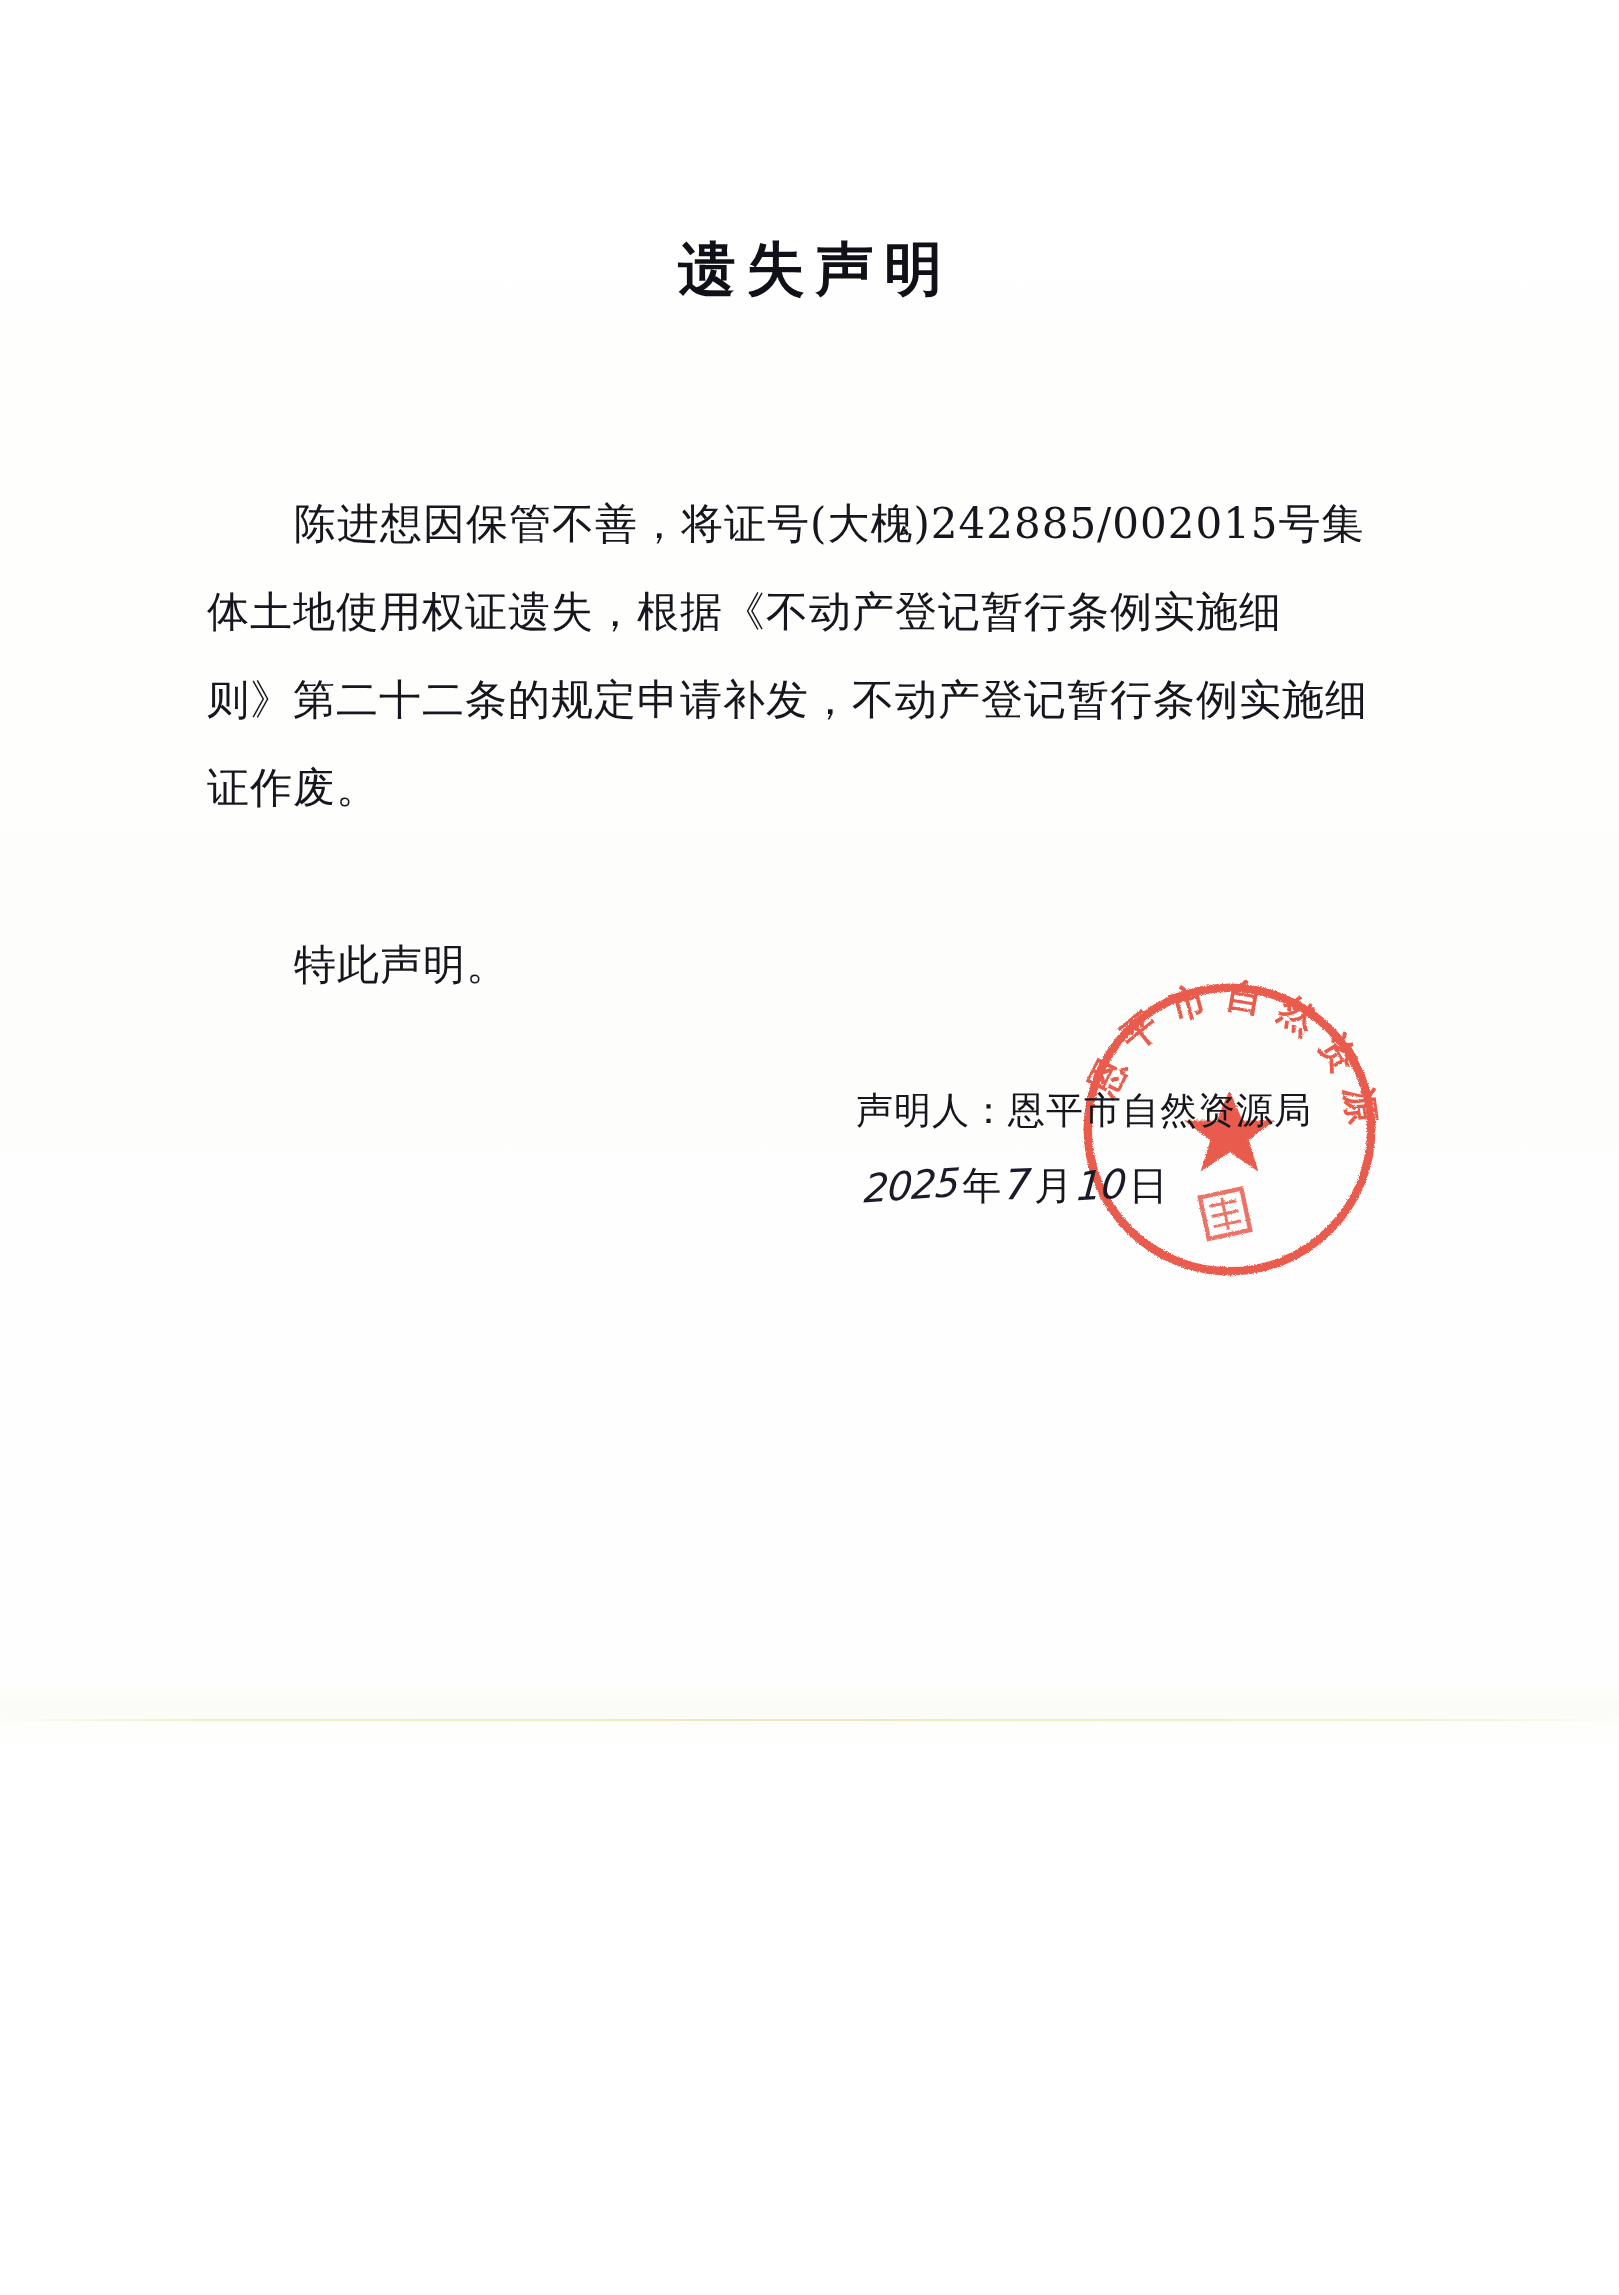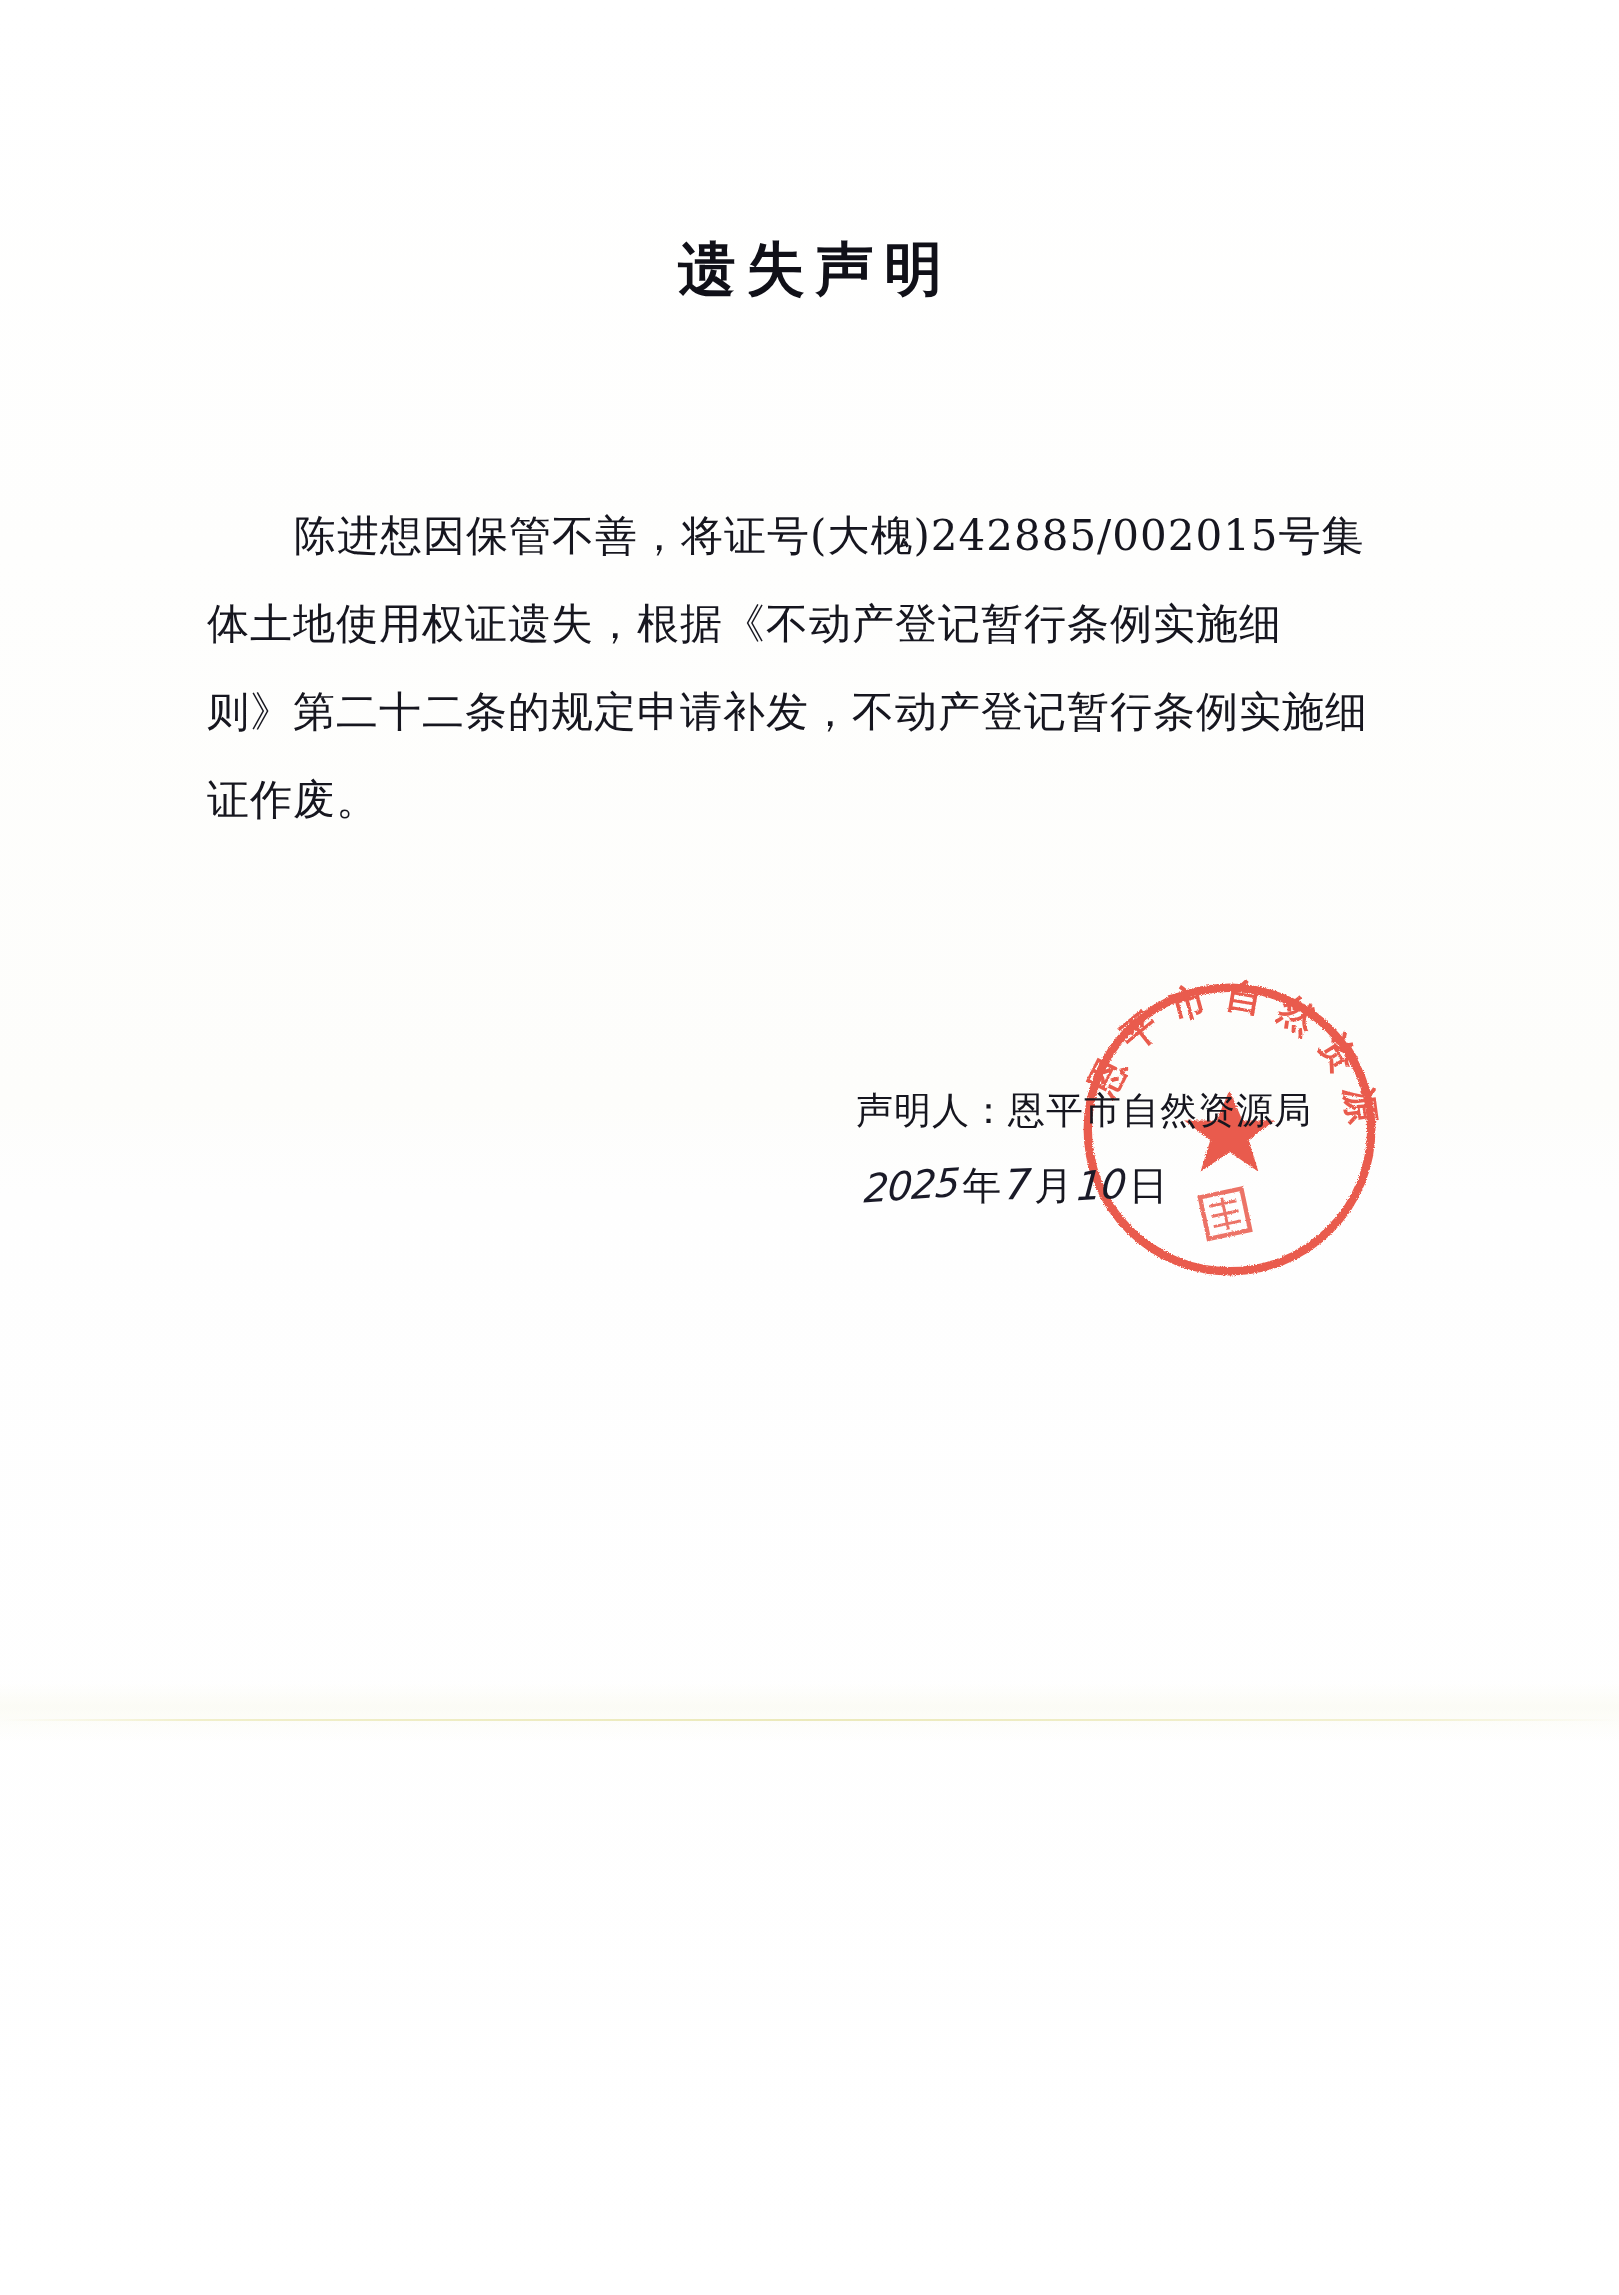--- a/index.html
+++ b/index.html
@@ -62,21 +62,21 @@
     font-weight: 700;
     letter-spacing: 10.8px;
     text-indent: 10.8px;
     font-family: "DejaVu Serif", "Liberation Serif", serif;
     color: #101018;
   }
 
   
   .body-block {
     position: absolute;
-    top: 492px;
+    top: 480px;
     left: 207px;
     width: 1240px;
   }
   .body-line {
     font-size: 42px;
     line-height: 88px;
     letter-spacing: 1px;
     color: #16161f;
     white-space: pre;
     font-family: "DejaVu Serif", "Liberation Serif", serif;
@@ -166,20 +166,23 @@
 
   <div class="doc-title">遗失声明</div>
 
   <div class="body-block">
     <div class="body-line indent">陈进想因保管不善，将证号(大槐)242885/002015号集</div>
     <div class="body-line">体土地使用权证遗失，根据《不动产登记暂行条例实施细</div>
     <div class="body-line">则》第二十二条的规定申请补发，不动产登记暂行条例实施细</div>
     <div class="body-line">证作废。</div>
   </div>
 
+  <div class="closing-block">
+    <div class="closing-line">特此声明。</div>
+  </div>
 
   <div class="seal">
     <svg viewBox="0 0 640 640" xmlns="http://www.w3.org/2000/svg">
       <defs>
         <filter id="inkrough" x="-20%" y="-20%" width="140%" height="140%">
           <feTurbulence type="fractalNoise" baseFrequency="0.55" numOctaves="4" seed="7" result="n"></feTurbulence>
           <feDisplacementMap in="SourceGraphic" in2="n" scale="7" xChannelSelector="R" yChannelSelector="G"></feDisplacementMap>
         </filter>
         <filter id="inkrough2" x="-20%" y="-20%" width="140%" height="140%">
           <feTurbulence type="fractalNoise" baseFrequency="0.8" numOctaves="3" seed="19" result="n2"></feTurbulence>

